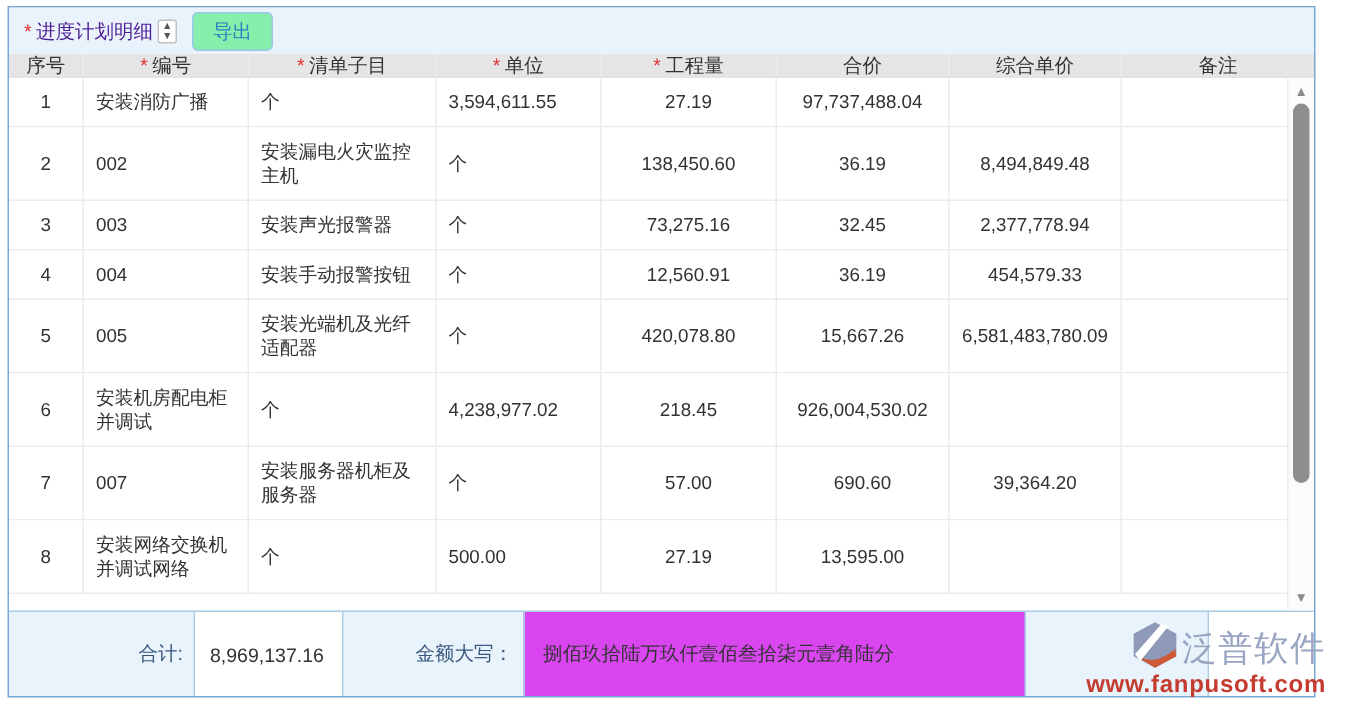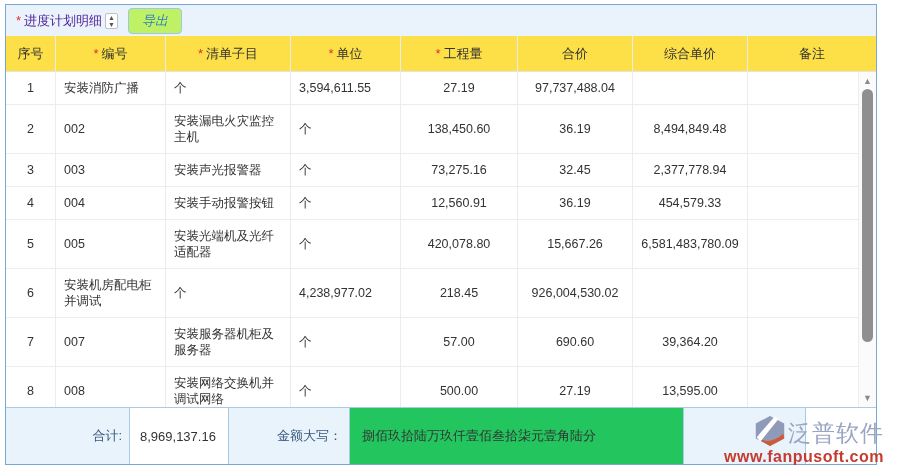--- a/index.html
+++ b/index.html
@@ -9,25 +9,25 @@
   .container { position:absolute; left:5px; top:4px; width:872px; height:461px;
                border:1px solid #79a8d4; background:#fff; display:flex; flex-direction:column; overflow:hidden; }
 
   
   .toolbar { height:31px; background:#eaf3fb; display:flex; align-items:center; padding:0 10px; flex:0 0 auto; }
   .ast { color:#e02f2f; font-size:13px; margin-right:3px; }
   .toolbar-title { font-size:13px; color:#4c1d95;font-family:Liberation Mono, monospace; }
   .spinner { display:inline-flex; flex-direction:column; margin-left:3px; margin-right:10px;
              border:1px solid #c2c2c2; background:#fff; border-radius:2px; padding:0 2px; line-height:7px; cursor:pointer; }
   .spinner span { font-size:7px; color:#555; height:7px; }
-  .export-btn { background:#bef264; border:1px solid #9cc7e8; color:#2d7dc0; font-size:13px;
-                border-radius:4px; padding:3px 13px; cursor:pointer; font-family:inherit;font-style:italic; }
-
-  
-  .thead { display:flex; height:36px; background:#fde047; border-bottom:1px solid #e3e3e3; flex:0 0 auto; }
+  .export-btn { background:#86efac; border:1px solid #9cc7e8; color:#2d7dc0; font-size:13px;
+                border-radius:4px; padding:3px 13px; cursor:pointer; font-family:inherit; }
+
+  
+  .thead { display:flex; height:16px; background:#e5e5e5; border-bottom:1px solid #e3e3e3; flex:0 0 auto; }
   .hcell { display:flex; align-items:center; justify-content:center; font-size:13px; color:#333;
            border-right:1px solid #ececec; }
   .hcell:last-child { border-right:none; }
 
   .body-wrap { flex:1 1 auto; display:flex; overflow:hidden; }
   .rows { width:852px; display:flex; flex-direction:column; overflow:hidden; }
   .trow { display:flex; border-bottom:1px solid #ececec; background:#fff; flex:0 0 auto; }
   .cell { padding:8px 8px; font-size:12.5px; color:#333; line-height:16px;
           border-right:1px solid #ececec; word-break:break-word; display:flex; align-items:center; }
   
@@ -49,21 +49,21 @@
   .vs-thumb { position:absolute; left:3px; top:17px; width:11px; height:253px; background:#8f8f8f; border-radius:6px; cursor:grab; }
 
   
   .tfoot { flex:0 0 57px; background:#e9f3fb; border-top:1px solid #a9cbe4; display:flex; align-items:stretch; }
   .fcell { display:flex; align-items:center; font-size:13px; color:#38597d; }
   .f-label { justify-content:flex-end; padding-right:7px;border-radius:10px; }
   .f-total-label { width:123px; flex:0 0 123px; }
   .f-total-value { width:100px; flex:0 0 100px; background:#fff; border-left:1px solid #a9cbe4; border-right:1px solid #a9cbe4;
                    color:#333; padding:6px 10px; line-height:17px; word-break:break-all; align-items:center; }
   .f-cap-label { width:120px; flex:0 0 120px; }
-  .f-cap-value { width:335px; flex:0 0 335px; background:#22c55e; border-left:1px solid #a9cbe4; border-right:1px solid #a9cbe4;
+  .f-cap-value { width:335px; flex:0 0 335px; background:#d946ef; border-left:1px solid #a9cbe4; border-right:1px solid #a9cbe4;
                  color:#333; padding:6px 12px; }
   .f-spacer { width:121px; flex:0 0 121px; }
   .f-end { flex:1 1 auto; background:#fff; border-left:1px solid #a9cbe4; }
 
   
   .watermark { position:absolute; right:16px; bottom:6px; text-align:right; pointer-events:none; }
   .wm-top { display:flex; align-items:center; justify-content:flex-end; }
   .wm-brand { font-size:23px; color:#99a5c2; letter-spacing:1px; margin-left:2px; }
   .wm-url { font-size:16px; color:#c43b2f; font-weight:bold; letter-spacing:0.5px; margin-top:-3px; }
 </style>
@@ -179,21 +179,20 @@
     <div class="cell">007</div>
     <div class="cell">安装服务器机柜及服务器</div>
     <div class="cell">个</div>
     <div class="cell">57.00</div>
     <div class="cell">690.60</div>
     <div class="cell">39,364.20</div>
     <div class="cell"></div>
   </div>
           <div class="trow">
     <div class="cell">8</div>
-    <div class="cell">008</div>
     <div class="cell">安装网络交换机并调试网络</div>
     <div class="cell">个</div>
     <div class="cell">500.00</div>
     <div class="cell">27.19</div>
     <div class="cell">13,595.00</div>
     <div class="cell"></div>
   </div>
         </div>
       <div class="vscroll">
         <div class="vs-up">▲</div>

